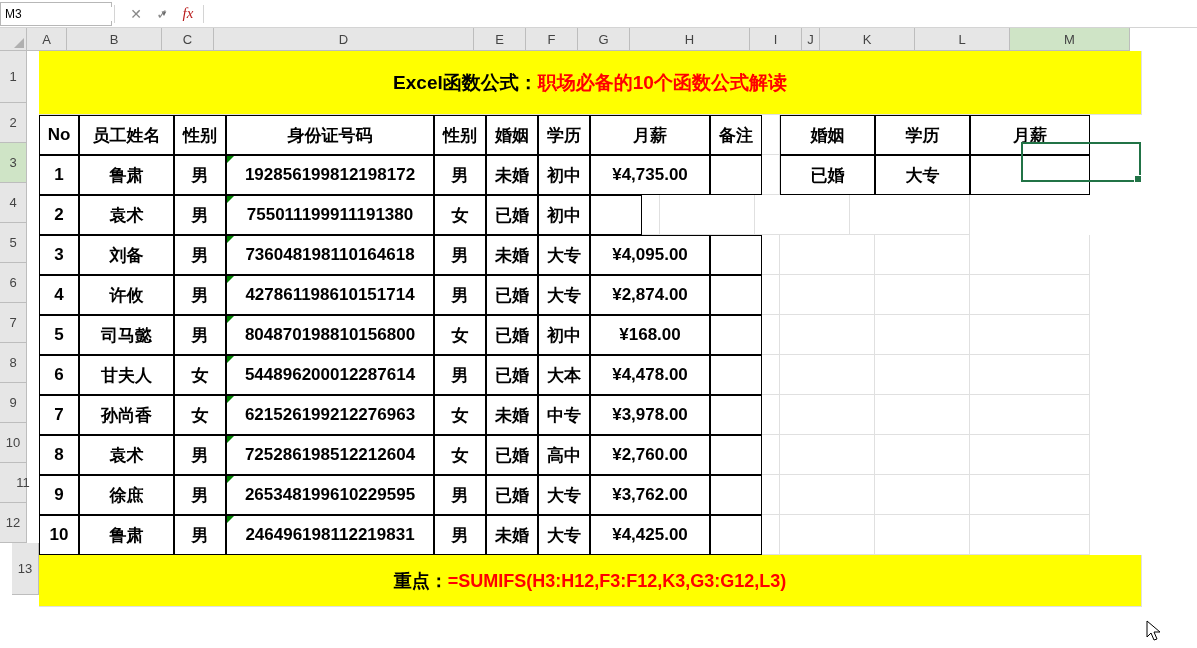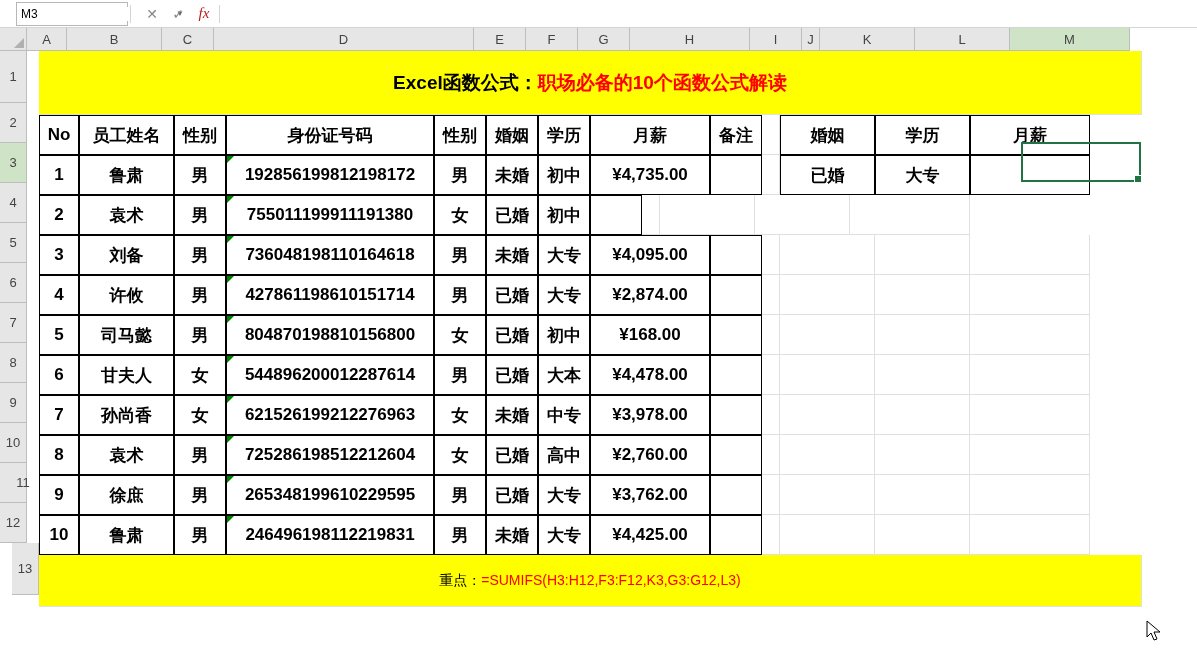--- a/index.html
+++ b/index.html
@@ -1,19 +1,19 @@
 <!DOCTYPE html>
 <html><head>
 <meta charset="utf-8">
 <style>
   * { margin: 0; padding: 0; box-sizing: border-box; }
   body { font-family: "Microsoft YaHei", "SimSun", Arial, sans-serif; font-size: 12px; background: #fff; user-select: none; }
   .app { width: 1197px; height: 648px; position: relative; background: #fff; overflow: hidden; }
   .formula-bar { height: 28px; display: flex; align-items: center; border-bottom: 1px solid #d4d4d4; background: #fff; }
-  .name-box { width: 112px; height: 24px; margin-left: 16px; border: 1px solid #b7b7b7; display: flex; align-items: center; padding: 7px 4px; font-size: 12px; background: #fff; }
+  .name-box { width: 112px; height: 24px; margin-left: 0; border: 1px solid #b7b7b7; display: flex; align-items: center; padding: 7px 4px; font-size: 12px; background: #fff; }
   .name-box input { border: none; outline: none; flex: 1; font-size: 12px; }
   .name-box .dd { color: #666; font-size: 8px; }
   .fb-btns { display: flex; align-items: center; margin-left: 6px; }
   .fb-btn { width: 26px; height: 22px; display: flex; align-items: center; justify-content: center; color: #888; font-size: 14px; }
   .fb-btn.fx { font-style: italic; font-family: "Times New Roman", serif; color: #b91c1c; font-size: 15px; }
   .fb-sep { width: 1px; height: 18px; background: #d4d4d4; margin: 0 2px; }
   .fb-input { flex: 1; height: 22px; border: none; outline: none; padding: 0 6px; font-size: 12px; }
 
   .sheet { display: flex; }
   .corner { width: 27px; height: 23px; background: #e6e6e6; border-right: 1px solid #bdbdbd; border-bottom: 1px solid #bdbdbd; flex-shrink: 0; position: relative; }
@@ -43,21 +43,21 @@
   .title-text { font-weight: bold; font-size: 19px; }
   .title-black { color: #000; }
   .title-red { color: #ff0000; }
 
   .hdr { font-weight: bold; border: 1px solid #000 !important; font-size: 17px; }
   .bordered { border: 1px solid #000 !important; }
   .bold { font-weight: bold; }
 
   .green-tri::before { content: ""; position: absolute; top: 0; left: 0; width: 0; height: 0; border-top: 7px solid #008000; border-right: 7px solid transparent; }
 
-  .footer-text { font-weight: normal; font-size: 14px; }
+  .footer-text { font-weight: bold; font-size: 18px; }
   .ft-black { color: #000; }
   .ft-red { color: #ff0000; }
 
   .selection { position: absolute; border: 2px solid #217346; pointer-events: none; z-index: 5; }
   .selection::after { content: ""; position: absolute; right: -3px; bottom: -3px; width: 6px; height: 6px; background: #217346; border: 1px solid #fff; }
 
   .cursor-icon { position: absolute; z-index: 50; }
 </style>
 </head>
 <body>

